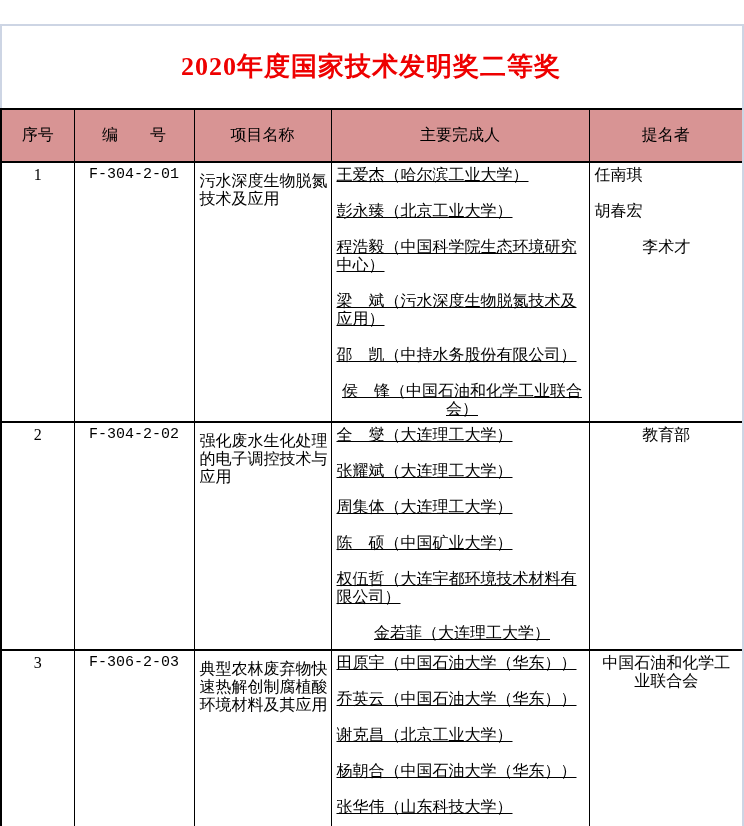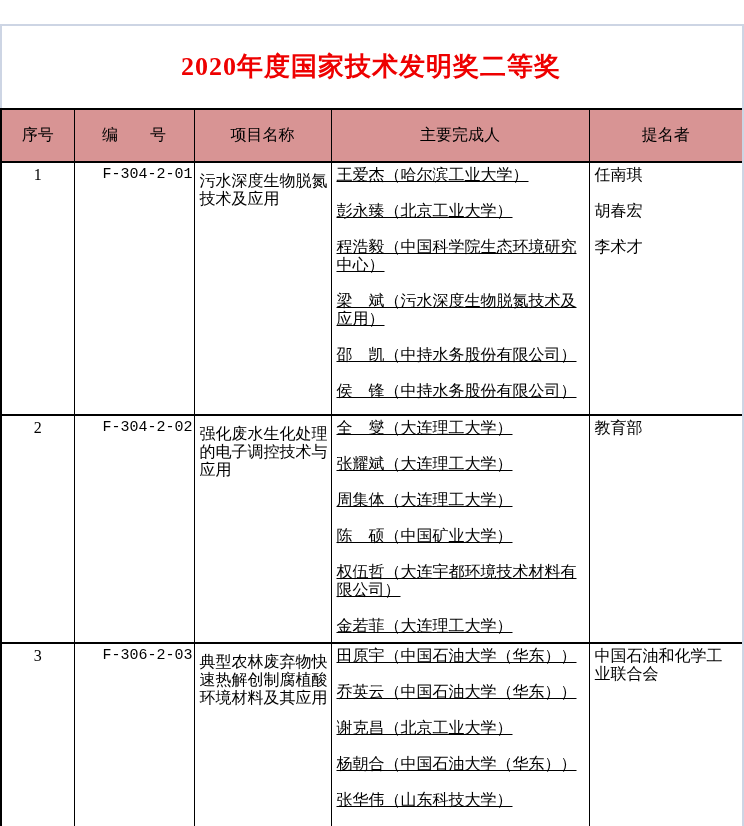--- a/index.html
+++ b/index.html
@@ -64,27 +64,27 @@
     text-align: center;
     vertical-align: middle;
     padding: 0;
   }
   tbody tr { border-top: 2px solid #000000; }
   tbody tr.r1 { height: 253px; }
   tbody tr.r2 { height: 228px; }
   tbody tr.r3 { height: 207px; }
 
   td.index-cell { text-align: center; padding-top: 3px; }
-  td.code-cell  { text-align: right; padding-top: 3px; font-family: "Liberation Mono", "DejaVu Sans Mono", monospace; font-size: 15px; letter-spacing: 0; }
+  td.code-cell  { text-align: center; padding-top: 3px; font-family: "Liberation Mono", "DejaVu Sans Mono", monospace; font-size: 15px; letter-spacing: 0; }
   td.project-cell { padding: 9px 2px 3px 5px; line-height: 18px; }
   td.people-cell  { padding: 3px 1px 3px 5px; line-height: 18px; text-decoration: underline; }
   td.nom-cell     { padding: 3px 4px 3px 5px; line-height: 18px; }
 
   .entry { margin: 0 0 18px 0; }
-  .entry:last-child { margin-bottom: 0; }
+  .entry:last-child { margin-bottom: 0; text-align: center; }
 </style>
 </head>
 <body>
 
 <div class="page">
   <div class="edge-top"></div>
   <div class="edge-right"></div>
   <div class="edge-left"></div>
 
   <div class="title-bar">
@@ -112,21 +112,21 @@
         <tr class="r1">
           <td class="index-cell">1</td>
           <td class="code-cell">F-304-2-01</td>
           <td class="project-cell">污水深度生物脱氮技术及应用</td>
           <td class="people-cell">
             <div class="entry">王爱杰（哈尔滨工业大学）</div>
             <div class="entry">彭永臻（北京工业大学）</div>
             <div class="entry">程浩毅（中国科学院生态环境研究中心）</div>
             <div class="entry">梁　斌（污水深度生物脱氮技术及应用）</div>
             <div class="entry">邵　凯（中持水务股份有限公司）</div>
-            <div class="entry">侯　锋（中持水务股份有限公司）</div>
+            <div class="entry">侯　锋（中国石油和化学工业联合会）</div>
           </td>
           <td class="nom-cell">
             <div class="entry">任南琪</div>
             <div class="entry">胡春宏</div>
             <div class="entry">李术才</div>
           </td>
         </tr>
         <tr class="r2">
           <td class="index-cell">2</td>
           <td class="code-cell">F-304-2-02</td>

